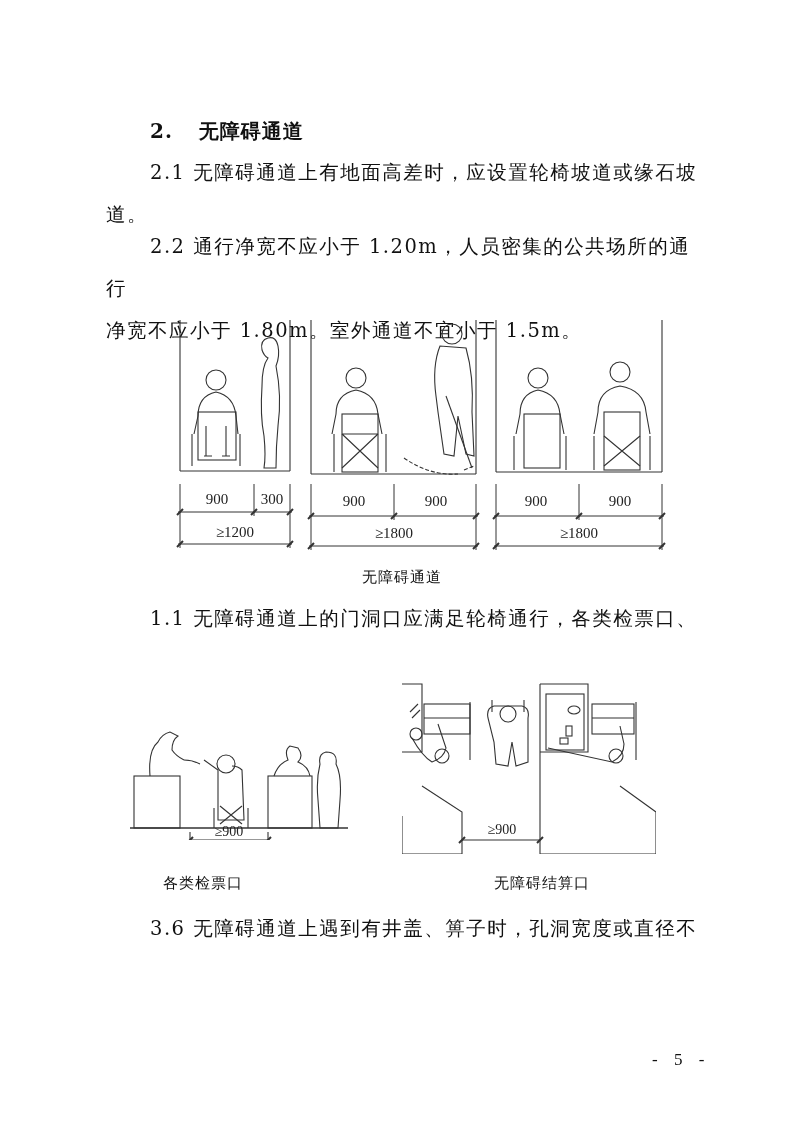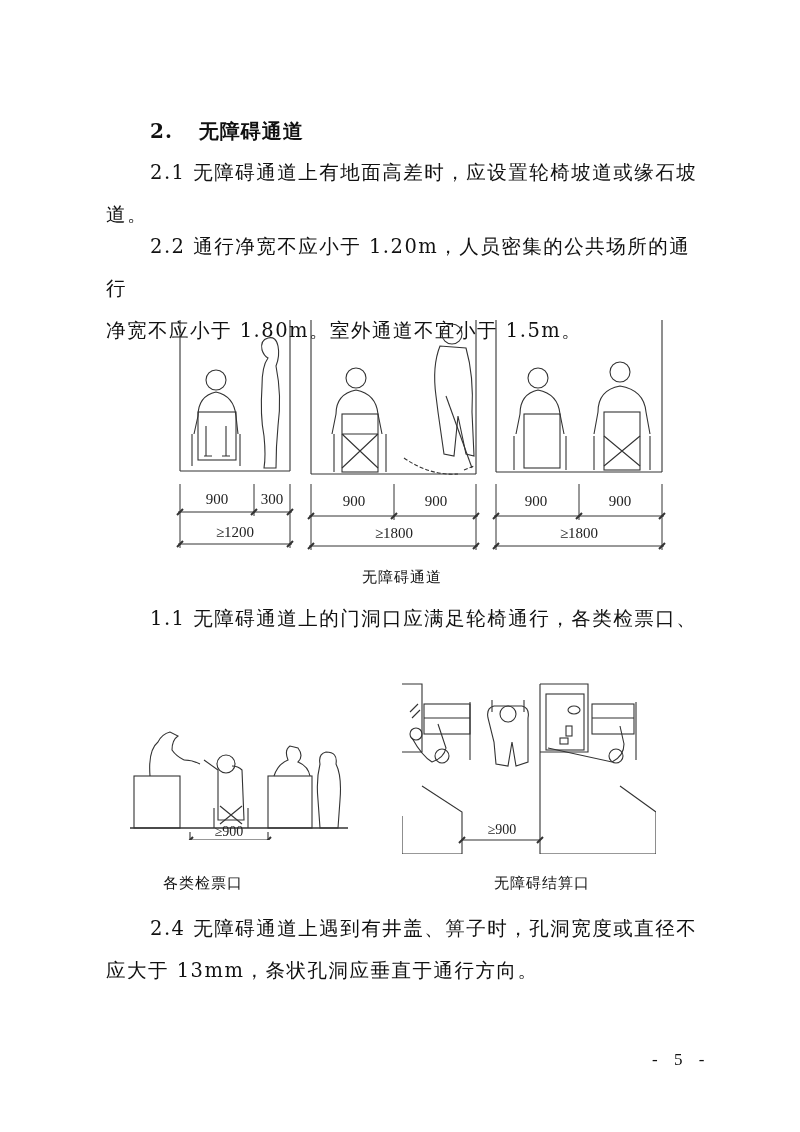--- a/index.html
+++ b/index.html
@@ -182,18 +182,17 @@
       <path d="M20 104 L60 130 L60 172 M0 134 L0 172 M0 172 L60 172"></path>
       <path d="M138 120 L138 172 L254 172 M218 104 L254 130 L254 172"></path>
       <line x1="60" y1="158" x2="138" y2="158"></line>
       <path d="M57 161 L63 155 M135 161 L141 155" stroke-width="2"></path>
       <text x="100" y="152" font-family="Liberation Serif, serif" font-size="14" fill="#222" stroke="none" text-anchor="middle">≥900</text>
     </svg>
   </div>
   <div class="caption" style="left:494px; top:874px;">无障碍结算口</div>
 
   <div class="para" style="top:908px;">
-    <div><span class="indent"></span><span>2.4  无障碍通道上遇到有井盖、箅子时，孔洞宽度或直径不</span></div>
-    <div><span>应大于 13mm，条状孔洞应垂直于通行方向。</span></div>
+    <div><span class="indent"></span><span>3.6  无障碍通道上遇到有井盖、箅子时，孔洞宽度或直径不</span></div>
   </div>
 
   <div class="pagenum">- 5 -</div>
 </div>
 
 </body></html>

